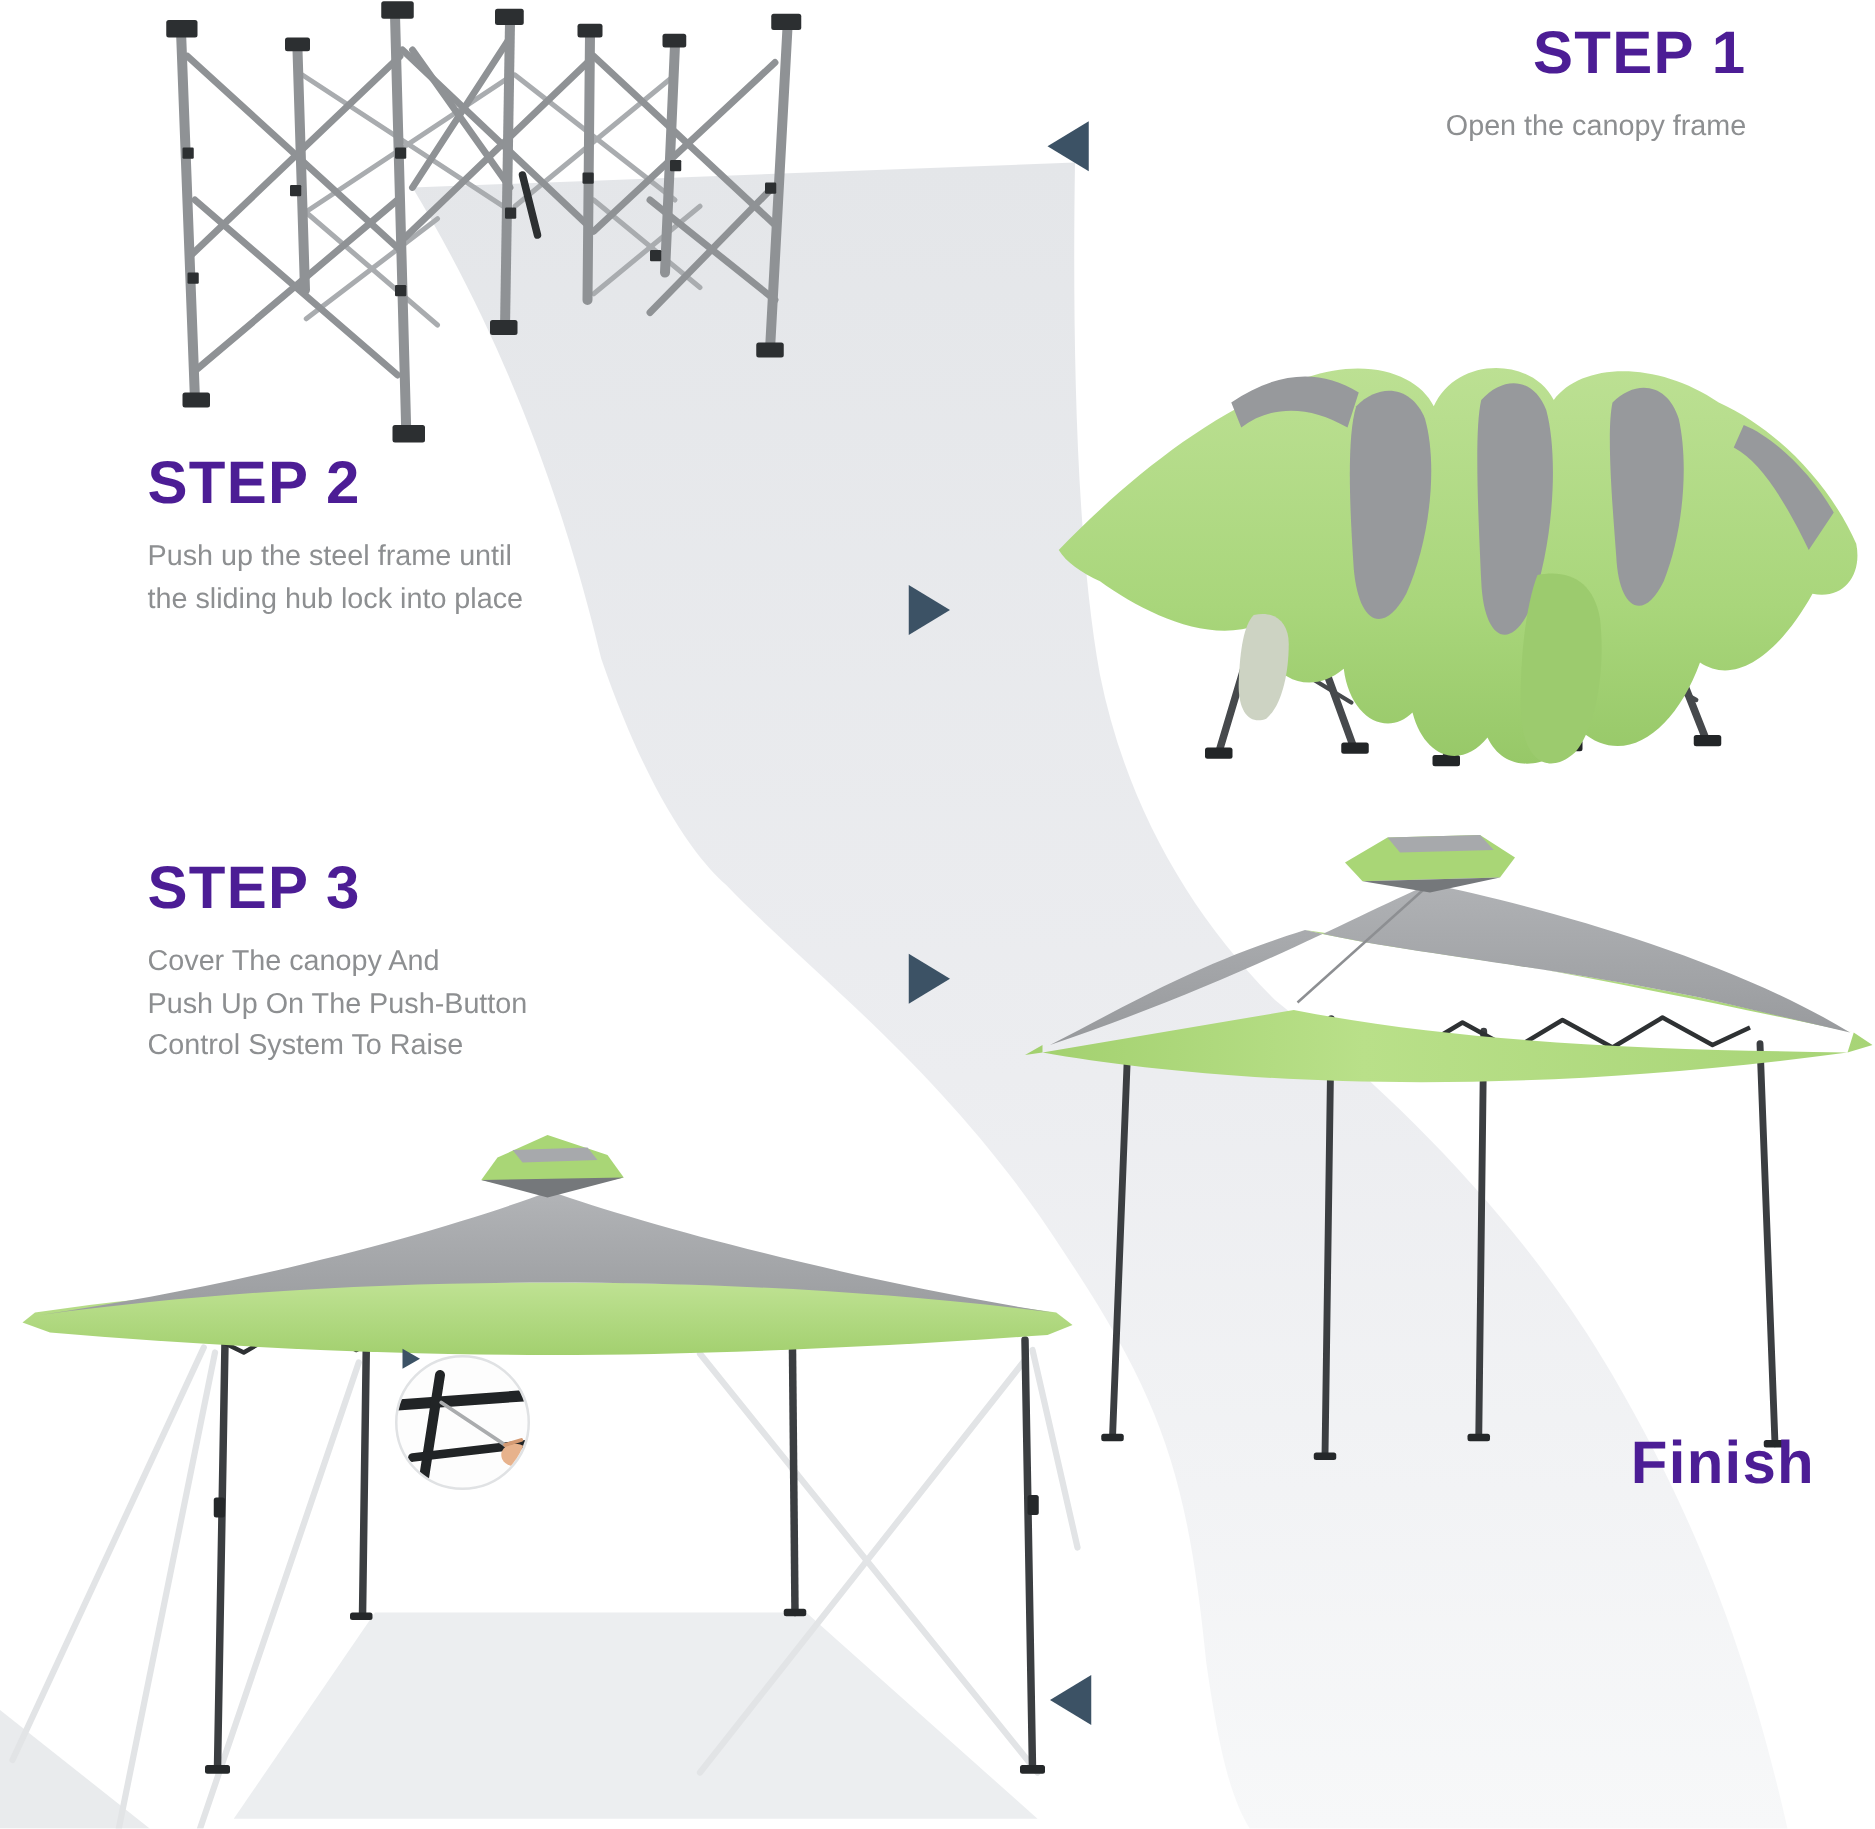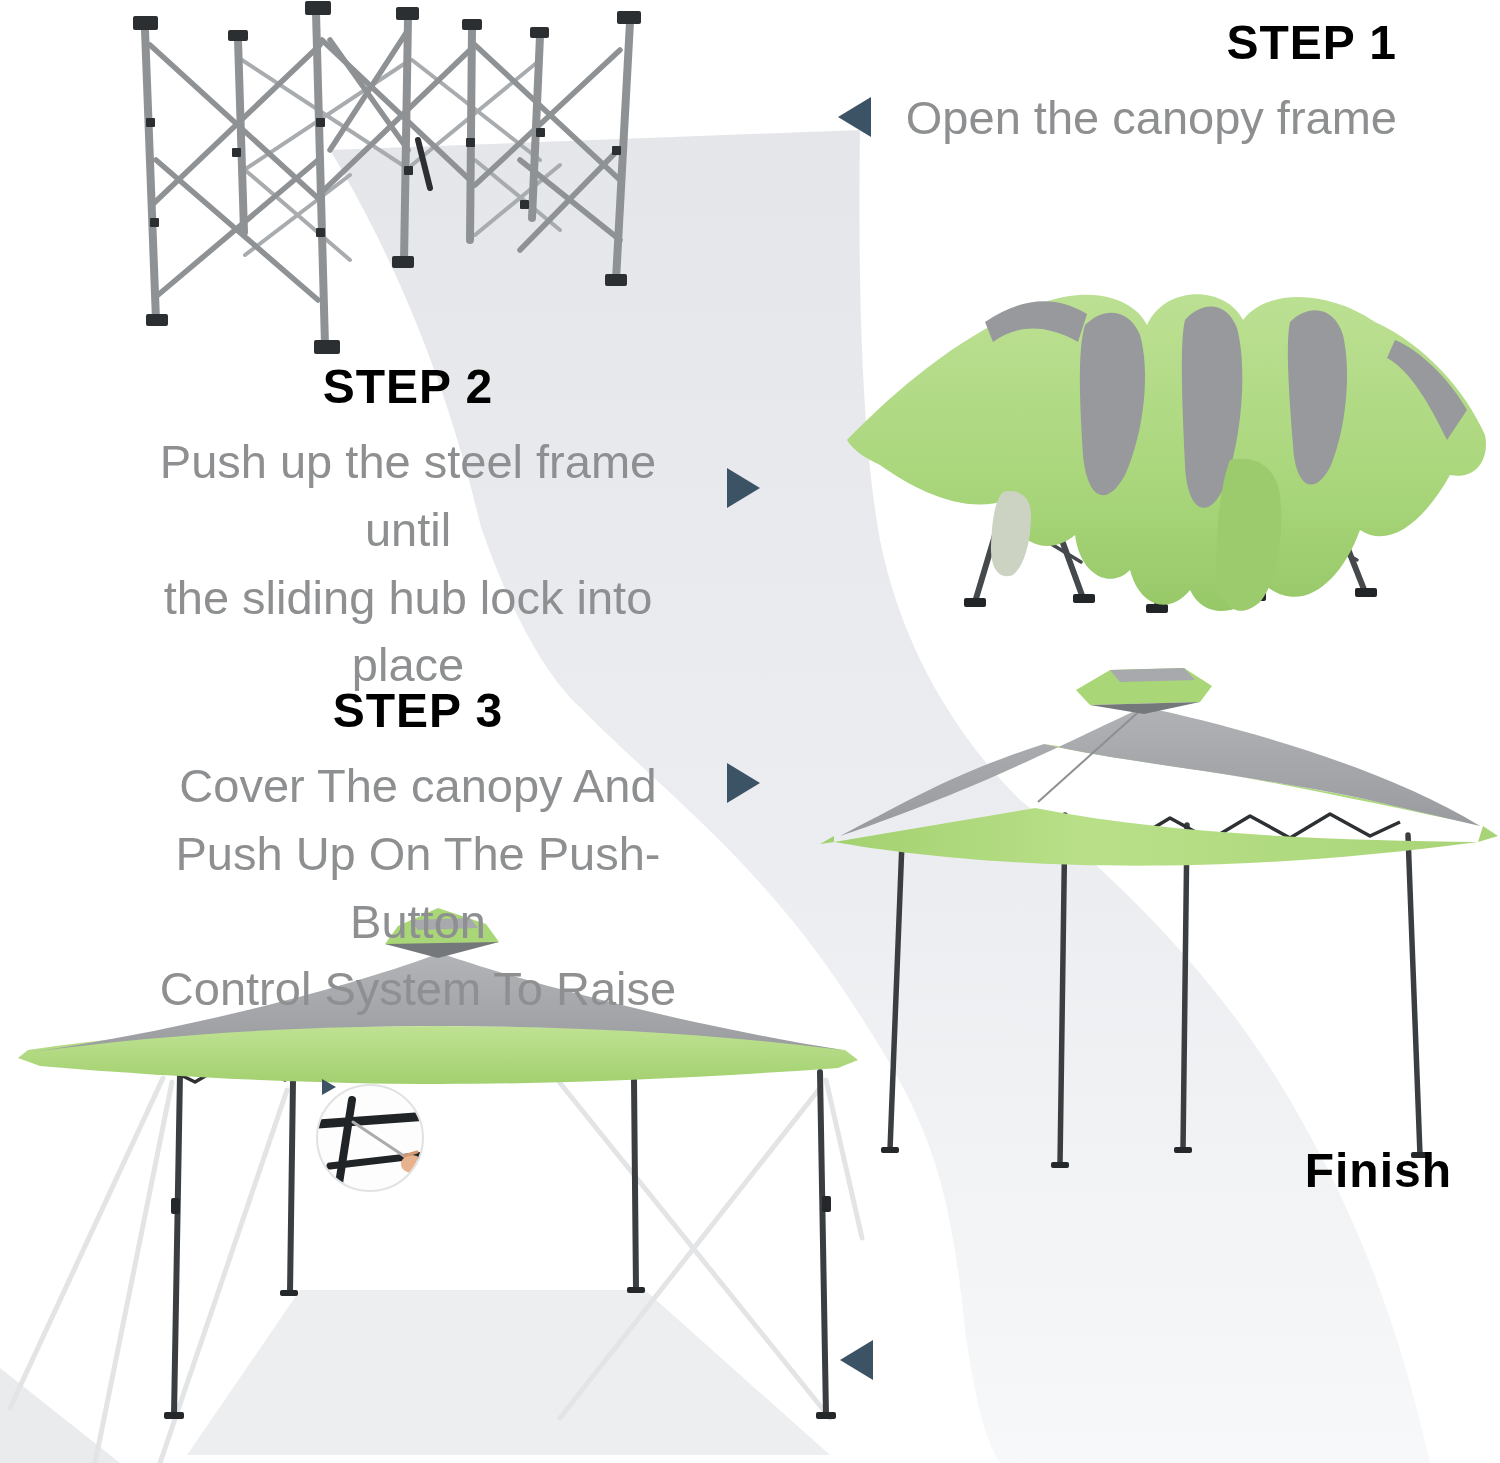--- a/index.html
+++ b/index.html
@@ -4,27 +4,27 @@
 <style>
   html,body{margin:0;padding:0;background:#ffffff;}
   .canvas{
     position:relative;width:1500px;height:1463px;background:#ffffff;overflow:hidden;
     font-family:"Liberation Sans",sans-serif;
   }
   .layer{position:absolute;top:0;left:0;}
   .illus{position:absolute;}
   .step{position:absolute;}
   .step h2{
-    margin:0;font-size:48px;font-weight:700;color:#000000;letter-spacing:1px;line-height:1.05;
+    margin:0;font-size:48px;font-weight:700;color:#4c1d95;letter-spacing:1px;line-height:1.05;
   }
   .step p{
-    margin:16px 0 0;font-size:47px;line-height:1.44;color:#8d8f91;white-space:pre-line;
+    margin:16px 0 0;font-size:23px;line-height:1.44;color:#8d8f91;white-space:pre-line;
   }
   .step.align-right{text-align:right;}
-  .step.align-left{text-align:center;}
+  .step.align-left{text-align:left;}
   .arrow{position:absolute;width:0;height:0;border-top:20px solid transparent;border-bottom:20px solid transparent;}
   .arrow-left{border-right:33px solid #3c5265;}
   .arrow-right{border-left:33px solid #3c5265;}
 </style>
 </head>
 <body>
 
 <div class="canvas">
 
   <svg class="layer" width="1500" height="1463" viewBox="0 0 1500 1463">

